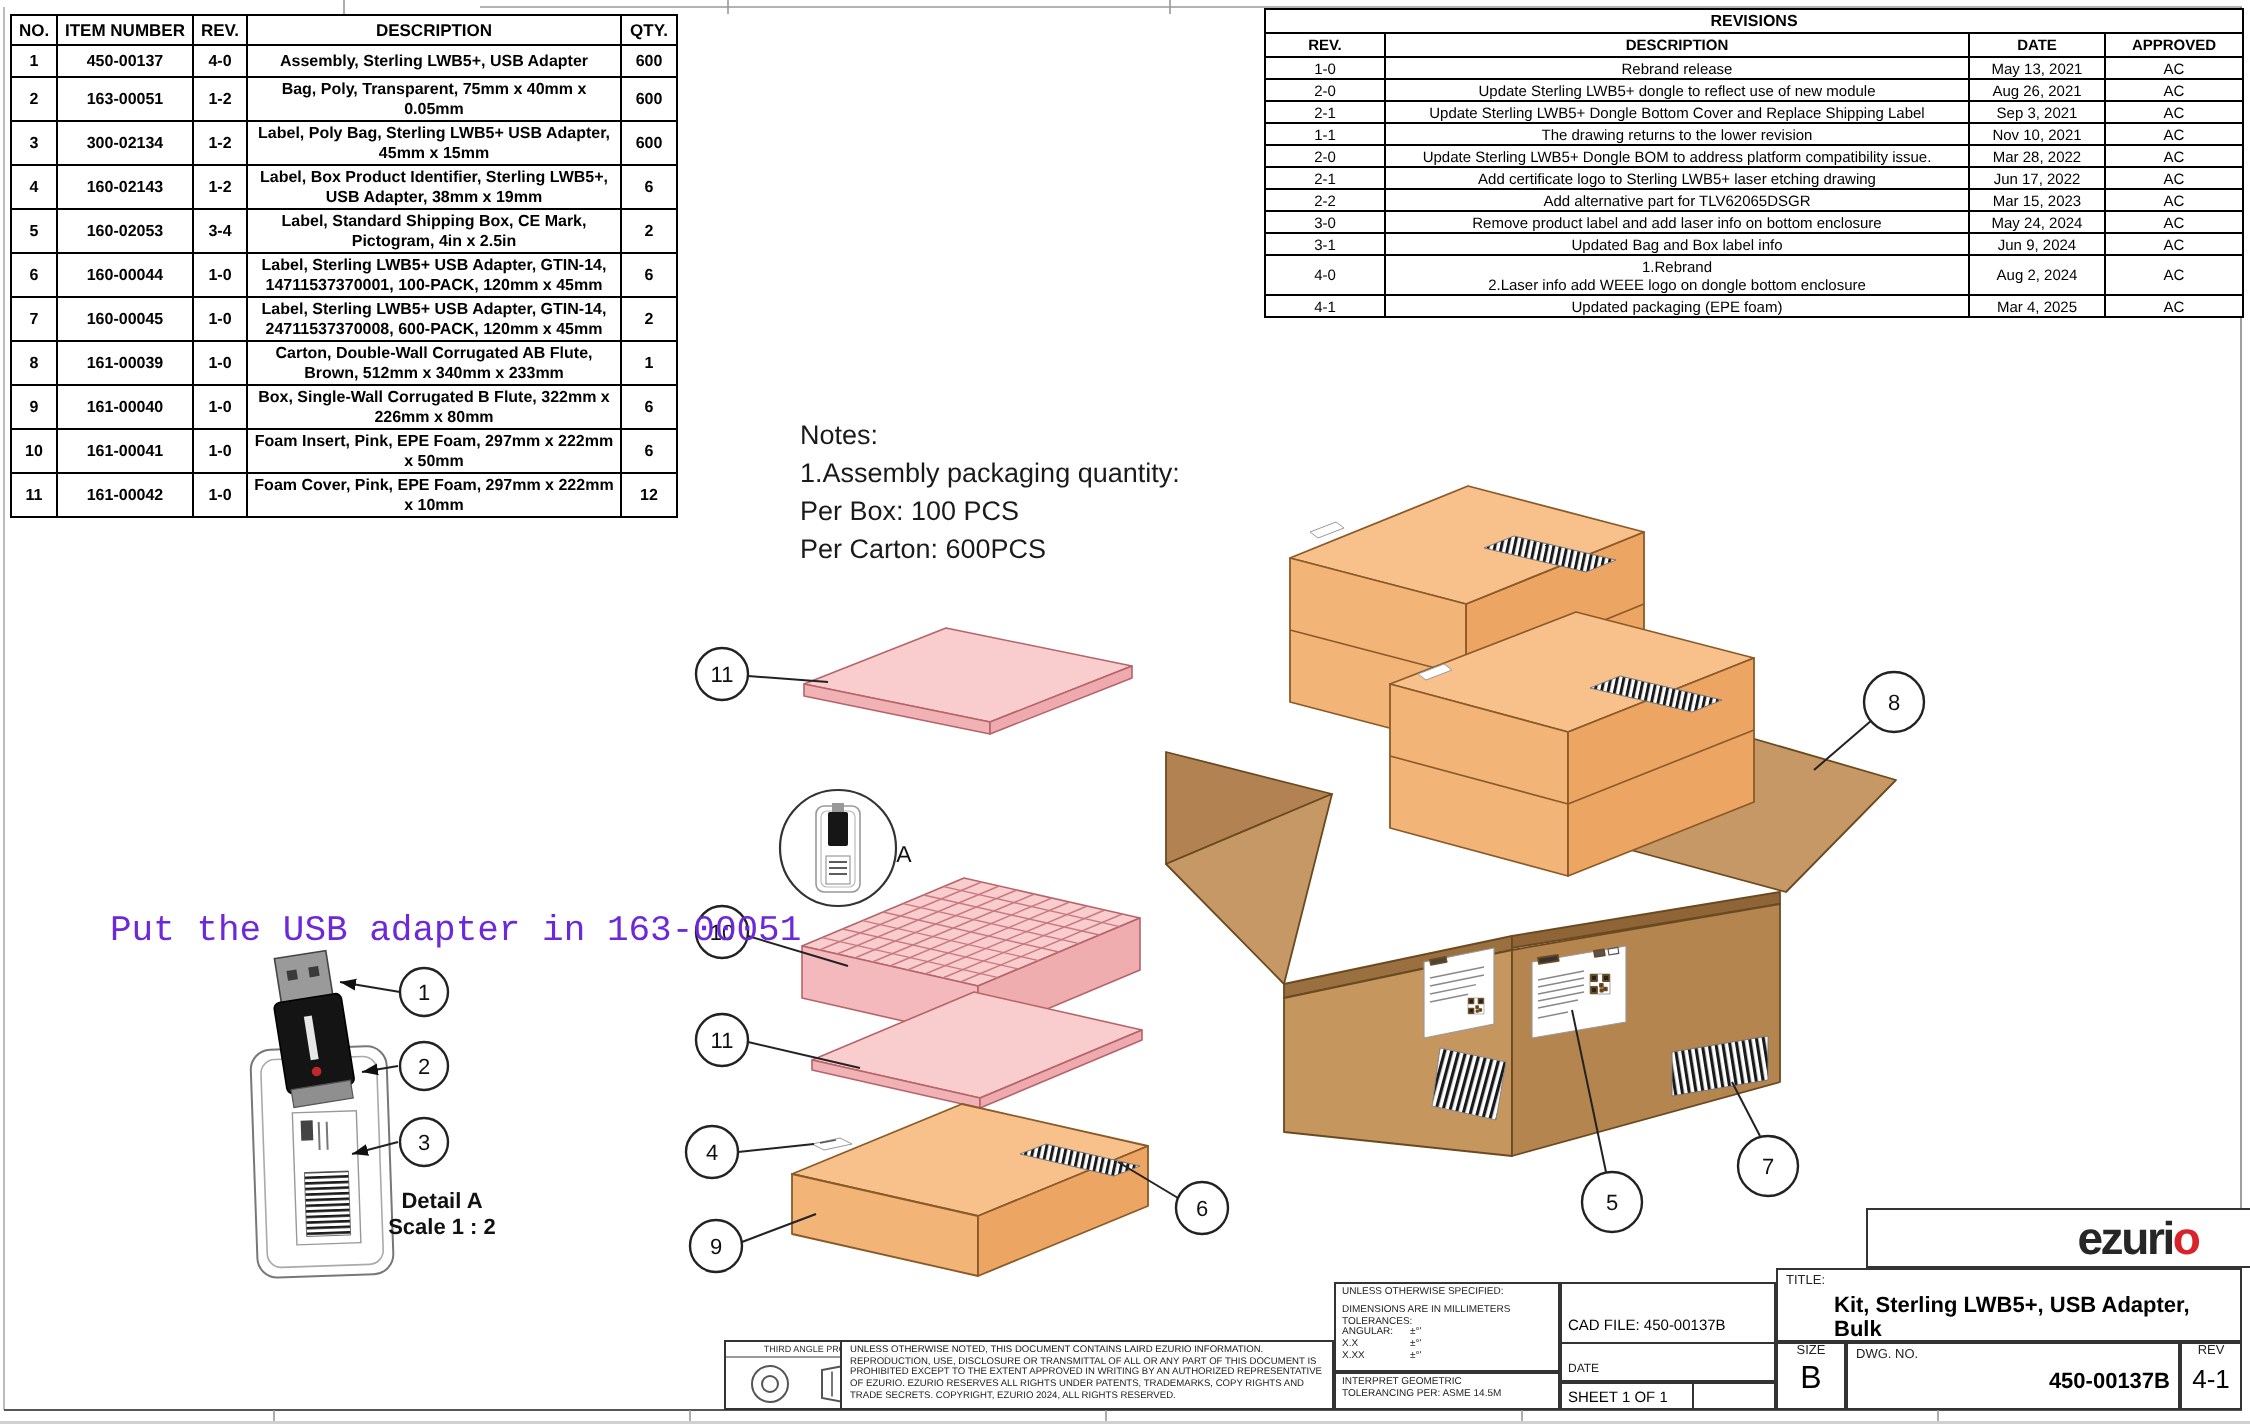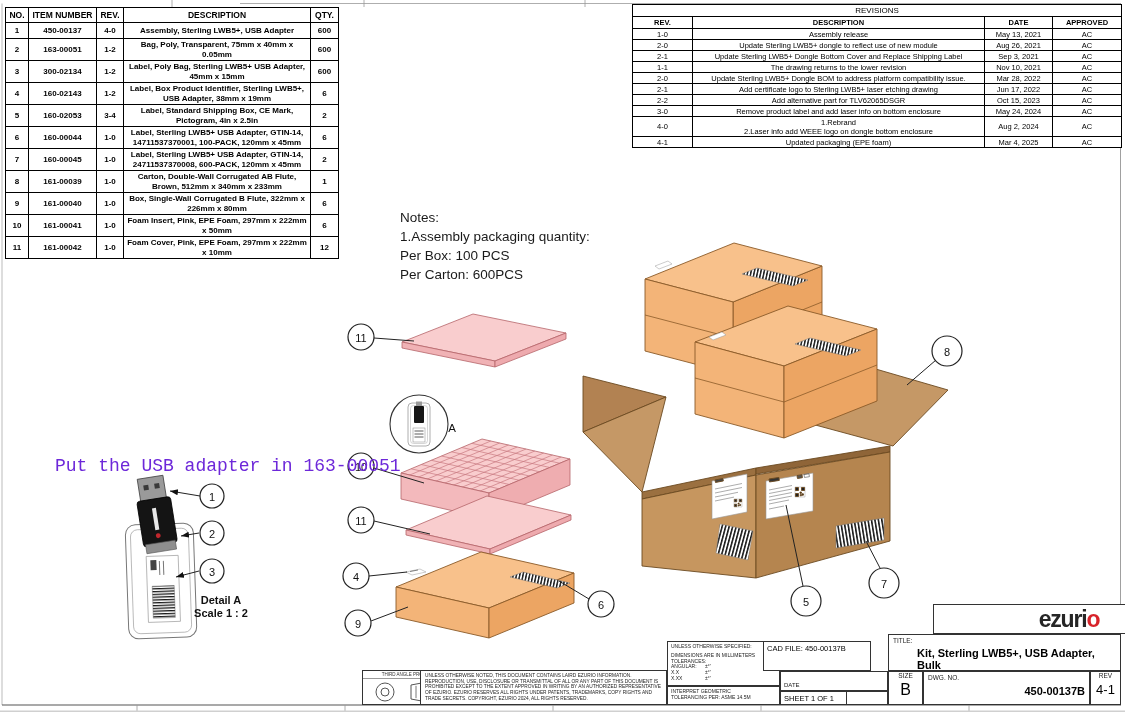--- a/index.html
+++ b/index.html
@@ -8,40 +8,40 @@
   
   table{border-collapse:collapse;table-layout:fixed;background:#fff;}
   .bom{position:absolute;left:5px;top:7px;width:333px;}
   .bom th,.bom td{border:1px solid #000;text-align:center;vertical-align:middle;padding:1px 2px;}
   .bom th{font-size:8.5px;font-weight:bold;height:12px;}
   .bom td{font-size:8px;font-weight:bold;line-height:9.5px;}
   .bom tbody tr{height:16px;}
   .rev{position:absolute;left:632px;top:4px;width:489px;}
   .rev th,.rev td{border:1px solid #000;text-align:center;vertical-align:middle;padding:0.5px 2px;
                   font-size:7.5px;line-height:9px;white-space:pre-line;}
-  .rev .ttl{font-size:8px;font-weight:normal;height:10px;}
+  .rev .ttl{font-size:8px;font-weight:bold;height:10px;}
   .rev th{font-weight:bold;height:10px;font-size:7.5px;}
   
   .notes{position:absolute;left:400px;top:208px;font-size:13.5px;line-height:19px;color:#1a1a1a;}
   .instr{position:absolute;left:55px;top:456px;font-size:18px;color:#6d28d9;font-family:Liberation Mono, monospace;}
   
   .cell{position:absolute;border:1px solid #333;background:#fff;box-sizing:border-box;}
   .lbl{font-size:6.5px;color:#222;}
   .logo-cell{left:888px;top:604px;width:272px;height:30px;display:flex;align-items:center;justify-content:center;margin-left:45px;}
   .brand{font-size:23px;font-weight:bold;letter-spacing:-1.2px;color:#262626;line-height:22px;}
   .brand .o{color:#d8232a;}
   .title-cell{left:888px;top:634px;width:233px;height:37px;padding:2px 4px;box-sizing:border-box;}
   .title-cell .main{font-size:11px;font-weight:bold;margin:3px 0 0 24px;}
   .size-cell{left:888px;top:671px;width:35px;height:34px;text-align:center;}
   .size-cell .big{font-size:16px;margin-top:2px;}
   .dwg-cell{left:923px;top:671px;width:167px;height:34px;padding:2px 4px;box-sizing:border-box;}
   .dwg-cell .big{font-size:11px;font-weight:bold;text-align:right;margin-top:4px;}
   .rev-cell{left:1090px;top:671px;width:31px;height:34px;text-align:center;}
   .rev-cell .big{font-size:13px;margin-top:3px;}
-  .cad-cell{left:763px;top:641px;width:108px;height:30px;padding:2px 3px;box-sizing:border-box;font-size:7.5px;}
+  .cad-cell{left:780px;top:641px;width:108px;height:30px;padding:16px 3px;box-sizing:border-box;font-size:7.5px;}
   .date-cell{left:780px;top:671px;width:108px;height:20px;padding:1px 3px;box-sizing:border-box;}
   .sheet-cell{left:780px;top:691px;width:84px;height:14px;font-size:7.5px;display:flex;align-items:center;padding-left:3px;box-sizing:border-box;}
   .sheet-empty{left:846px;top:691px;width:42px;height:14px;}
   .tol-cell{left:667px;top:641px;width:113px;height:45px;padding:2px 3px;box-sizing:border-box;font-size:5px;line-height:5.8px;color:#222;}
   .tol-row{display:flex;}
   .tol-row .k{width:34px;}
   .intp-cell{left:667px;top:686px;width:113px;height:19px;padding:2px 3px;box-sizing:border-box;
              font-size:5px;line-height:5.8px;white-space:pre-line;color:#222;}
   .proj-cell{left:362px;top:670px;width:100px;height:35px;}
   .proj-cell .lbl2{font-size:4.5px;text-align:center;color:#333;border-bottom:1px solid #999;padding:1px 0;}
@@ -437,21 +437,21 @@
         <th>REV.</th>
         <th>DESCRIPTION</th>
         <th>DATE</th>
         <th>APPROVED</th>
       </tr>
     </thead>
     <tbody>
 
         <tr>
           <td>1-0</td>
-          <td>Assembly release</td>
+          <td>Rebrand release</td>
           <td>May 13, 2021</td>
           <td>AC</td>
         </tr>
 
         <tr>
           <td>2-0</td>
           <td>Update Sterling LWB5+ dongle to reflect use of new module</td>
           <td>Aug 26, 2021</td>
           <td>AC</td>
         </tr>
@@ -480,31 +480,37 @@
         <tr>
           <td>2-1</td>
           <td>Add certificate logo to Sterling LWB5+ laser etching drawing</td>
           <td>Jun 17, 2022</td>
           <td>AC</td>
         </tr>
 
         <tr>
           <td>2-2</td>
           <td>Add alternative part for TLV62065DSGR</td>
-          <td>Oct 15, 2023</td>
+          <td>Mar 15, 2023</td>
           <td>AC</td>
         </tr>
 
         <tr>
           <td>3-0</td>
           <td>Remove product label and add laser info on bottom enclosure</td>
           <td>May 24, 2024</td>
           <td>AC</td>
         </tr>
 
+        <tr>
+          <td>3-1</td>
+          <td>Updated Bag and Box label info</td>
+          <td>Jun 9, 2024</td>
+          <td>AC</td>
+        </tr>
 
         <tr>
           <td>4-0</td>
           <td>1.Rebrand
 2.Laser info add WEEE logo on dongle bottom enclosure</td>
           <td>Aug 2, 2024</td>
           <td>AC</td>
         </tr>
 
         <tr>

